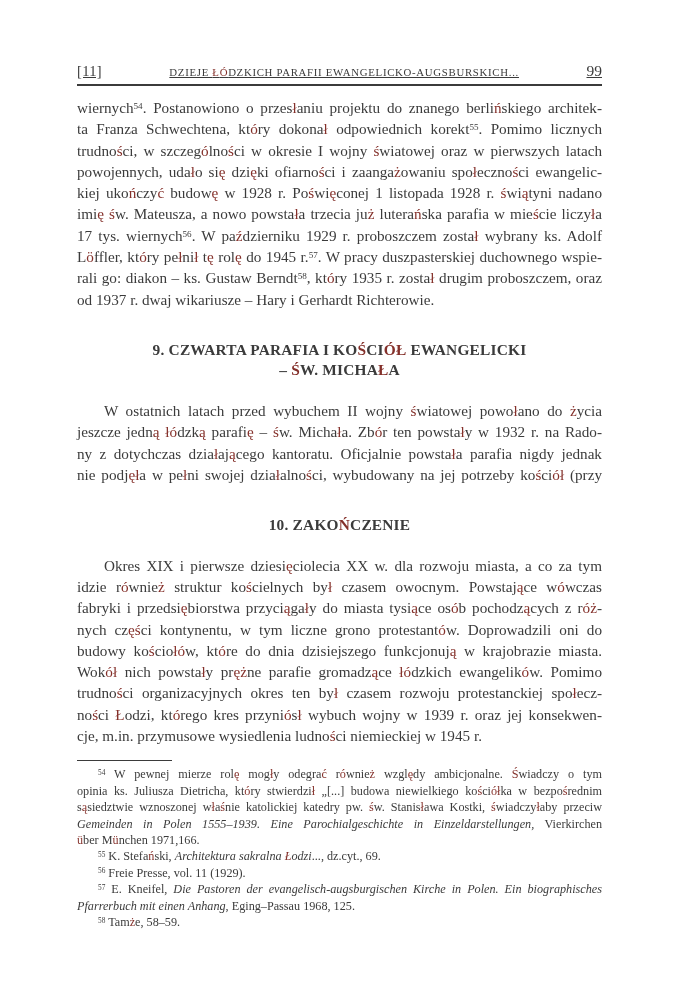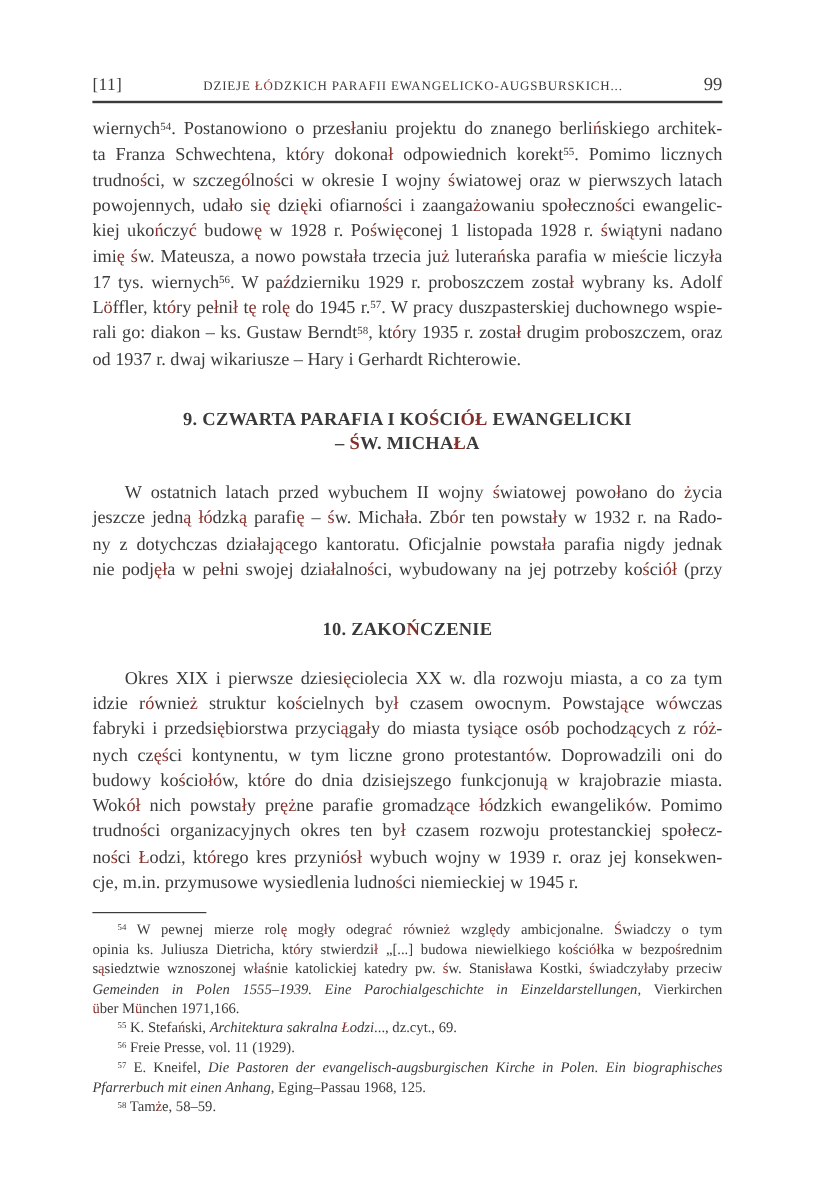--- a/index.html
+++ b/index.html
@@ -17,20 +17,21 @@
     left:77px;top:62px;
     width:525px;
   }
   
   .header{
     display:flex;
     align-items:baseline;
     justify-content:space-between;
     border-bottom:2px solid var(--rule,#3b3b3b);
     padding-bottom:4px;
+    text-decoration:underline;
   }
   .folio{font-size:14.5px;letter-spacing:.3px;}
   .running{
     font-size:10.8px;
     letter-spacing:.7px;
     text-align:center;
     flex:1;
     padding:0 2px;
     white-space:nowrap;
     overflow:hidden;

